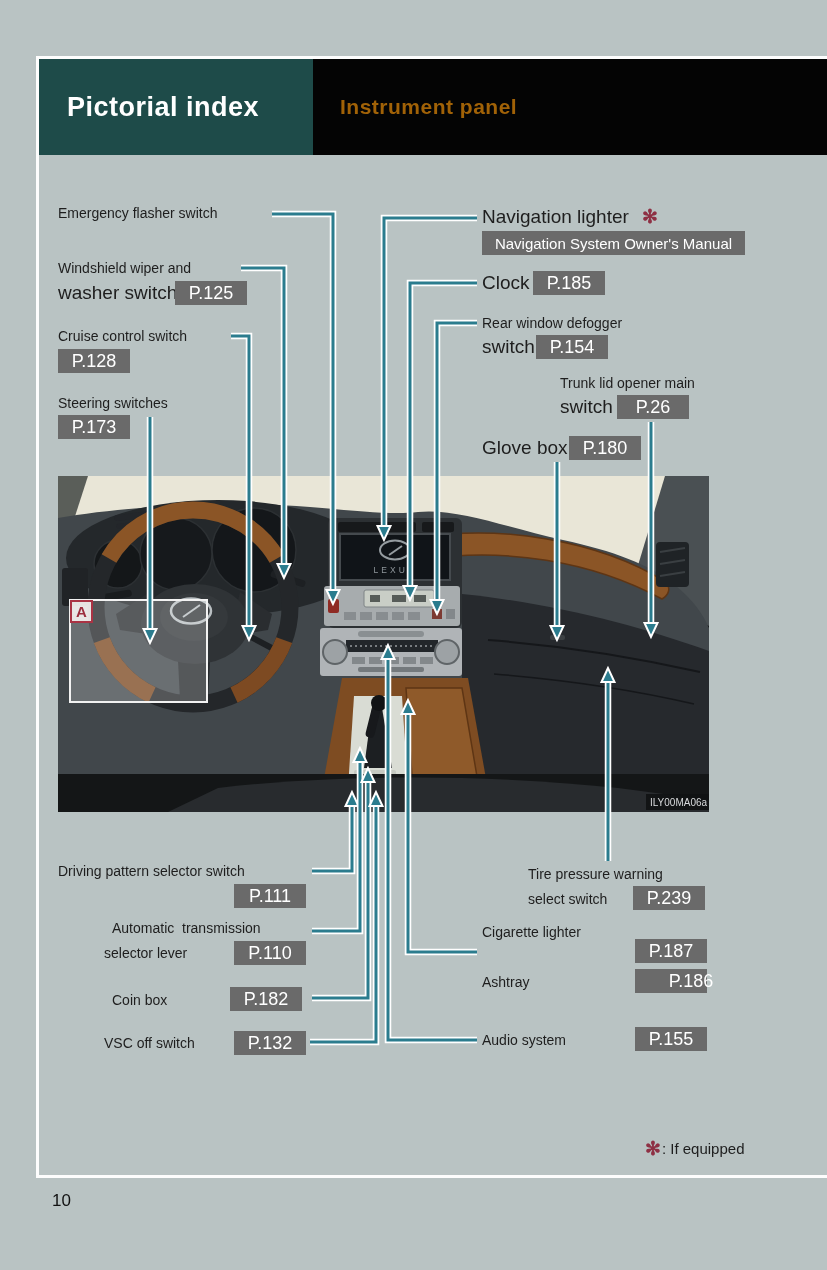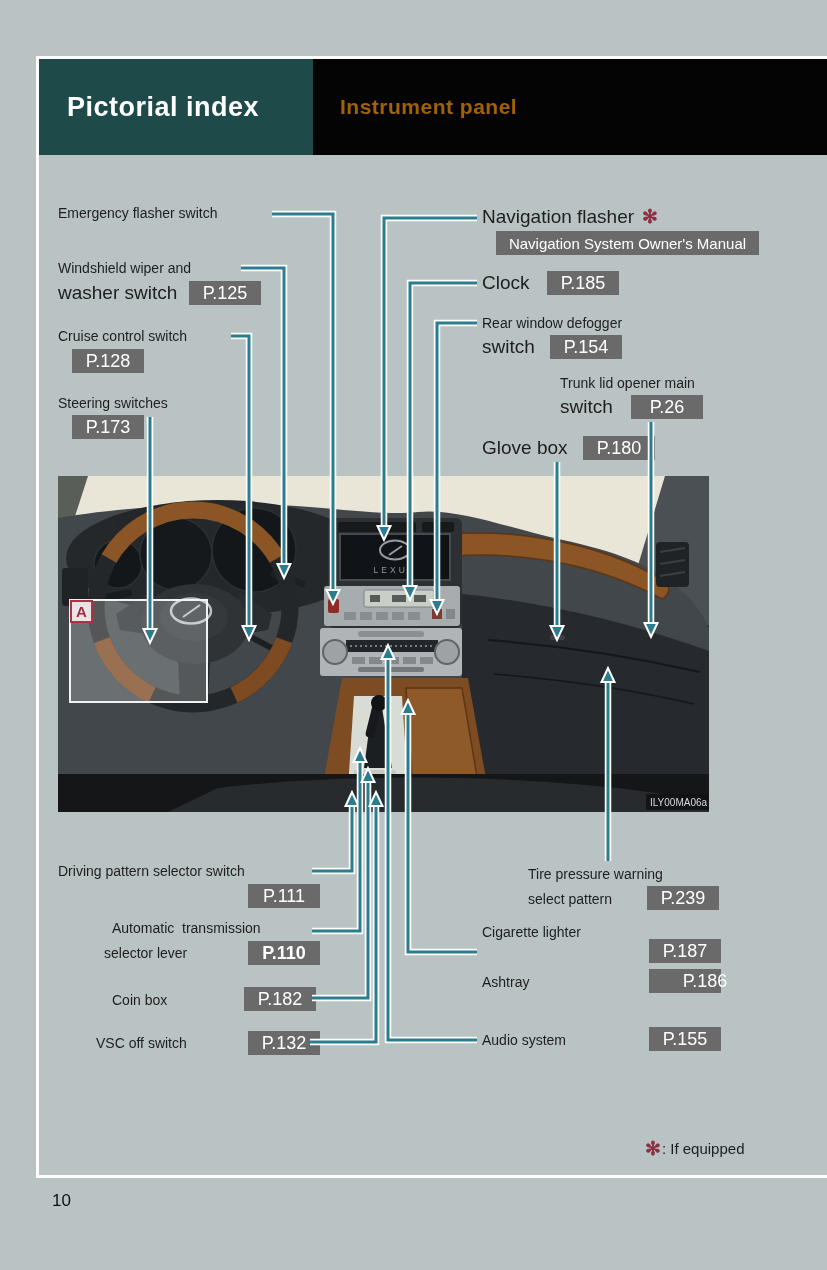--- a/index.html
+++ b/index.html
@@ -25,21 +25,20 @@
   }
   .hdr-black .t{ padding-left:27px; color:#a16207; font-size:21px; font-weight:bold; letter-spacing:0.5px;}
 
   .lbl{ position:absolute; font-size:14px; line-height:24px; white-space:pre; }
   .row{ position:absolute; height:24px; }
   .row .txt{ position:absolute; left:0; top:0; font-size:19px; line-height:24px; white-space:pre;}
   .badge{
     position:absolute; width:72px; height:24px; background:#6a6a6a;
     color:#fff; font-size:18px; display:flex; align-items:center; justify-content:center;
     box-sizing:border-box;
-    margin-left:14px;
   }
   .badge.wide{ width:263px; font-size:15px; }
   .ast{ color:#8e3044; font-weight:bold; font-size:20px; }
 
   .photo{
     position:absolute; left:58px; top:476px; width:651px; height:336px;
     background:#0c0d0e;
   }
   .overlay{ position:absolute; left:0; top:0; pointer-events:none; }
 
@@ -69,21 +68,21 @@
     <span class="badge" style="left:117px;">P.125</span>
   </div>
 
   <div class="lbl" style="left:58px; top:324px;">Cruise control switch</div>
   <span class="badge" style="left:58px; top:349px;">P.128</span>
 
   <div class="lbl" style="left:58px; top:391px;">Steering switches</div>
   <span class="badge" style="left:58px; top:415px;">P.173</span>
 
   <div class="row" style="left:482px; top:205px;">
-    <span class="txt">Navigation flasher</span>
+    <span class="txt">Navigation lighter</span>
     <span class="txt ast" style="left:160px;">✻</span>
   </div>
   <span class="badge wide" style="left:482px; top:231px;">Navigation System Owner's Manual</span>
 
   <div class="row" style="left:482px; top:271px;">
     <span class="txt">Clock</span>
     <span class="badge" style="left:51px;">P.185</span>
   </div>
 
   <div class="lbl" style="left:482px; top:311px;">Rear window defogger</div>
@@ -219,30 +218,30 @@
         <text x="23.5" y="141" text-anchor="middle" font-size="15" font-weight="bold" fill="#9c2e3e" font-family="Liberation Sans, sans-serif">A</text>
       </g>
     </svg>
   </div>
 
   <div class="lbl" style="left:58px; top:859px;">Driving pattern selector switch</div>
   <span class="badge" style="left:234px; top:884px;">P.111</span>
 
   <div class="lbl" style="left:112px; top:916px;text-align:right;">Automatic  transmission</div>
   <div class="lbl" style="left:104px; top:941px;">selector lever</div>
-  <span class="badge" style="left:234px; top:941px;font-weight:bold;">P.110</span>
+  <span class="badge" style="left:234px; top:941px;">P.110</span>
 
   <div class="lbl" style="left:112px; top:988px;">Coin box</div>
   <span class="badge" style="left:230px; top:987px;">P.182</span>
 
-  <div class="lbl" style="left:96px; top:1031px;">VSC off switch</div>
+  <div class="lbl" style="left:104px; top:1031px;">VSC off switch</div>
   <span class="badge" style="left:234px; top:1031px;">P.132</span>
 
   <div class="lbl" style="left:528px; top:862px;">Tire pressure warning</div>
-  <div class="lbl" style="left:528px; top:887px;">select pattern</div>
+  <div class="lbl" style="left:528px; top:887px;">select switch</div>
   <span class="badge" style="left:633px; top:886px;">P.239</span>
 
   <div class="lbl" style="left:482px; top:920px;">Cigarette lighter</div>
   <span class="badge" style="left:635px; top:939px;">P.187</span>
 
   <div class="lbl" style="left:482px; top:970px;">Ashtray</div>
   <span class="badge" style="left:635px; top:969px;padding-left:40px;">P.186</span>
 
   <div class="lbl" style="left:482px; top:1028px;">Audio system</div>
   <span class="badge" style="left:635px; top:1027px;">P.155</span>

